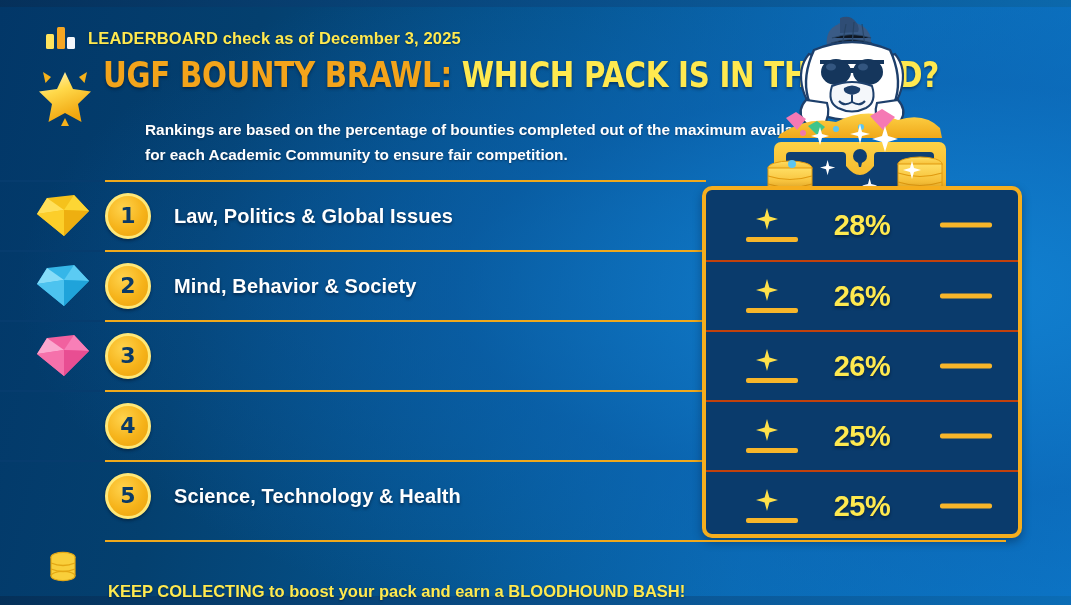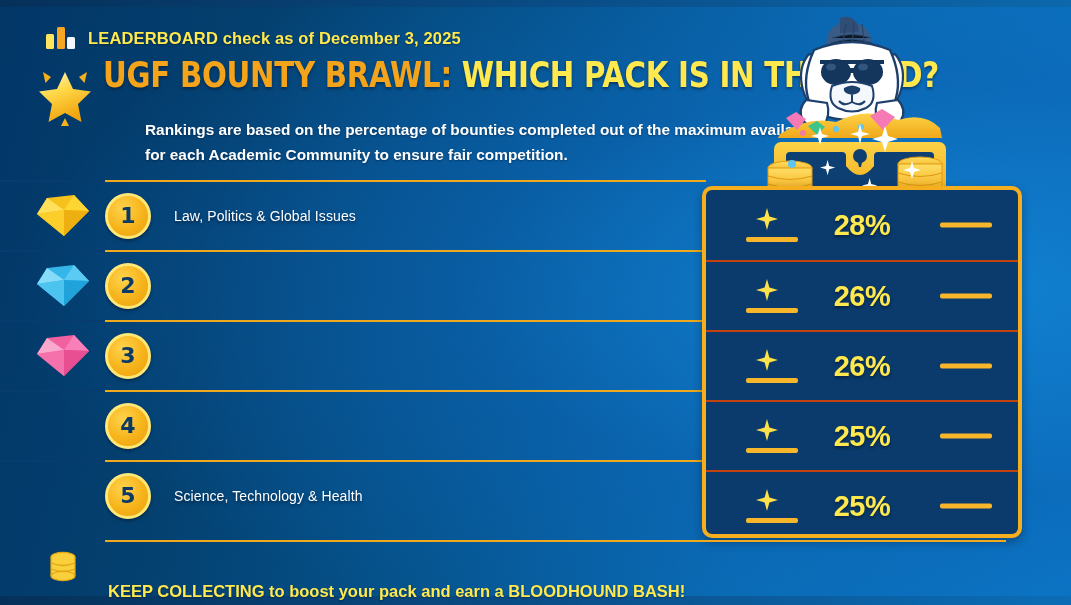--- a/index.html
+++ b/index.html
@@ -83,21 +83,21 @@
     border:3.5px solid #ffe878;
     box-shadow:0 2px 3px rgba(0,15,35,.45);
     display:flex; align-items:center; justify-content:center;
   }
   .rank span{
     color:#0b3a66; font-size:22px; font-weight:bold; line-height:1;
     font-family:"DejaVu Sans","Liberation Sans",sans-serif;
   }
   .row-label{
     position:absolute; left:174px; top:50%; transform:translateY(-50%);
-    color:#ffffff; font-size:14px; font-weight:normal; white-space:nowrap;
+    color:#ffffff; font-size:20px; font-weight:bold; white-space:nowrap;
     text-shadow:0 2px 3px rgba(0,16,38,.55);
     letter-spacing:.1px;
   }
 
   
   .panel{
     position:absolute; left:702px; top:186px;
     width:320px; height:352px;
     border:4px solid #f5ae1e;
     border-radius:10px;
@@ -295,20 +295,21 @@
       <svg class="gem" viewBox="0 0 58 48">
         <path d="M13 6 L40 3 L55 19 L30 44 L3 22 Z" fill="#35b6e8"></path>
         <path d="M13 6 L30 18 L3 22 Z" fill="#86dcf8"></path>
         <path d="M30 18 L40 3 L55 19 Z" fill="#5bcbf3"></path>
         <path d="M30 18 L55 19 L30 44 Z" fill="#1fa3da"></path>
         <path d="M30 18 L3 22 L30 44 Z" fill="#4dc3ef"></path>
       </svg>
       <div class="rank">
         <span>2</span>
       </div>
+      <div class="row-label">Mind, Behavior &amp; Society</div>
     </div>
 
     <div class="row">
       <svg class="gem" viewBox="0 0 58 48">
         <path d="M13 6 L40 3 L55 19 L30 44 L3 22 Z" fill="#f1619f"></path>
         <path d="M13 6 L30 18 L3 22 Z" fill="#fba8cf"></path>
         <path d="M30 18 L40 3 L55 19 Z" fill="#f87fb7"></path>
         <path d="M30 18 L55 19 L30 44 Z" fill="#e84e92"></path>
         <path d="M30 18 L3 22 L30 44 Z" fill="#f571ab"></path>
       </svg>

